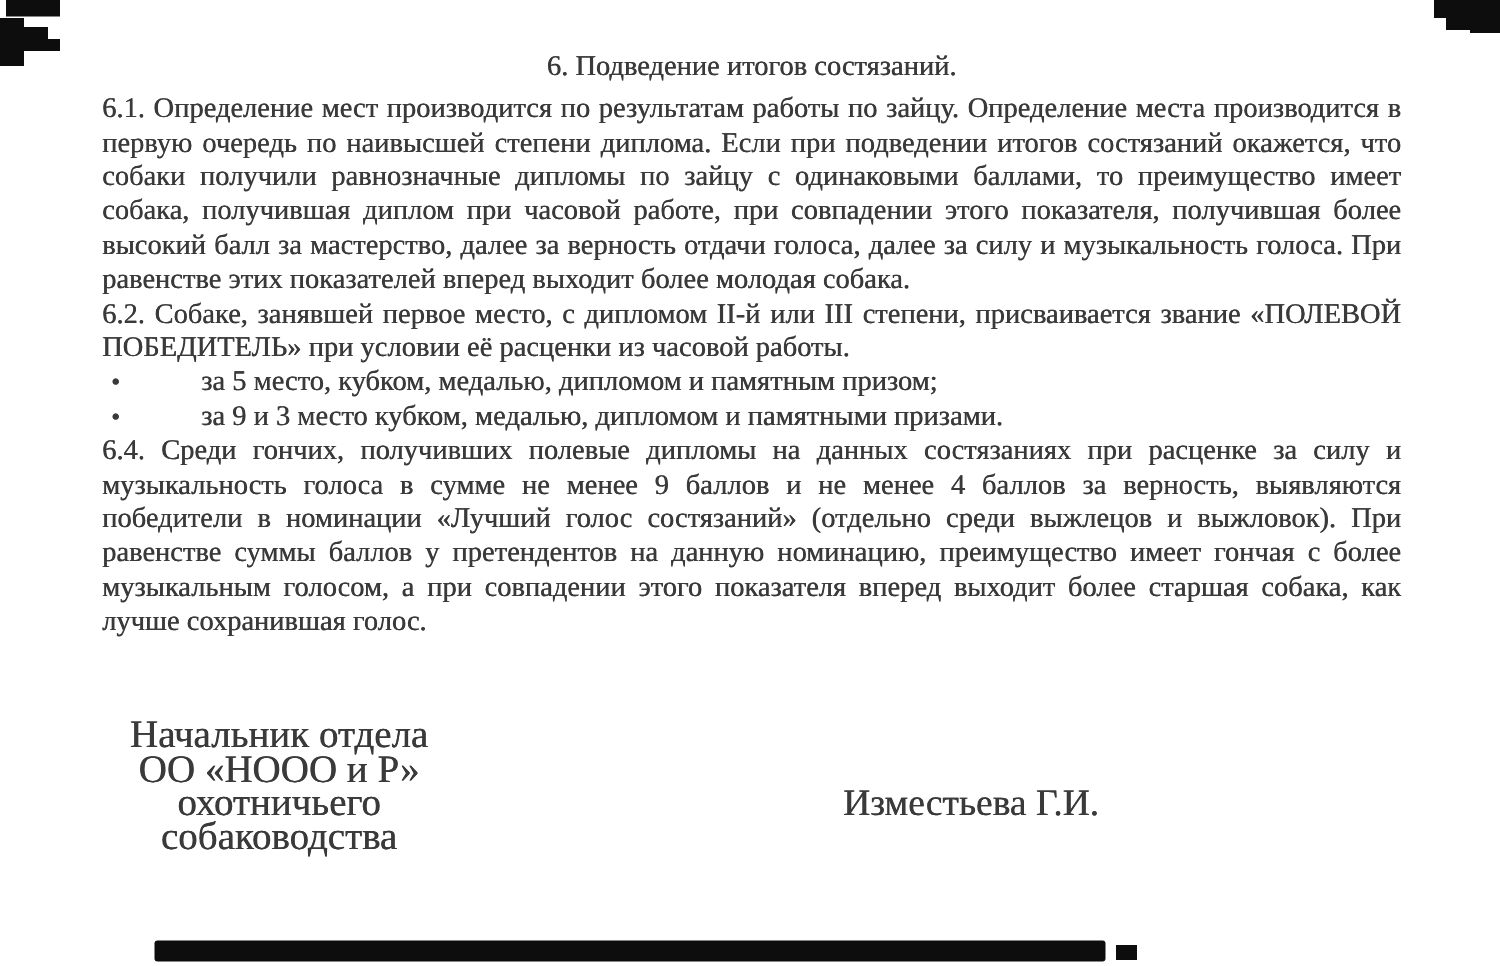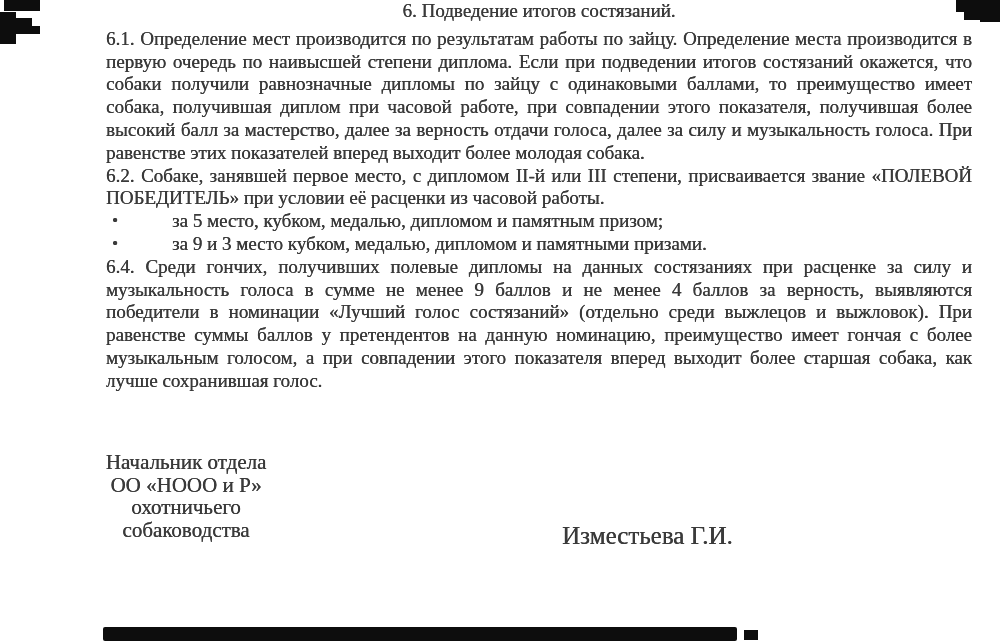--- a/index.html
+++ b/index.html
@@ -26,24 +26,24 @@
   .a-tr-2 { left: 980px; top: 0;     width: 20px;  height: 22px; }
   .a-tr-3 { left: 964px; top: 10px;  width: 18px;  height: 10px; }
   .a-bar  { left: 103px; top: 627px; width: 634px; height: 14px; border-radius: 2px; }
   .a-bar2 { left: 744px; top: 630px; width: 14px;  height: 10px; }
   
   .content {
     position: absolute;
     left: 68px;
     top: 0;
     width: 866px;
+    padding-top: 34px;
     font-size: 19px;
     line-height: 22.8px;
     text-shadow: 0.3px 0 0 currentColor; 
-    margin-left: 38px;
   }
   .doc-title {
     text-align: center;
     margin: 0 0 5px 0;
     font-weight: normal;
     font-size: 19px;
   }
   p.para {
     margin: 0;
     text-align: justify;
@@ -56,24 +56,24 @@
   .bullet-marker {
     flex: 0 0 60px;
     padding-left: 6px;
     font-size: 17px;
   }
   .bullet-text { flex: 1 1 auto; }
   
   .sig-block {
     position: absolute;
     left: 72px;
-    top: 451px;
+    top: 479px;
     width: 228px;
     text-align: center;
-    font-size: 21px;
+    font-size: 26px;
     line-height: 22.5px;
     text-shadow: 0.3px 0 0 currentColor;
   }
   .sig-name {
     position: absolute;
     left: 562px;
     top: 522px;
     font-size: 25px;
     text-shadow: 0.3px 0 0 currentColor;
   }

